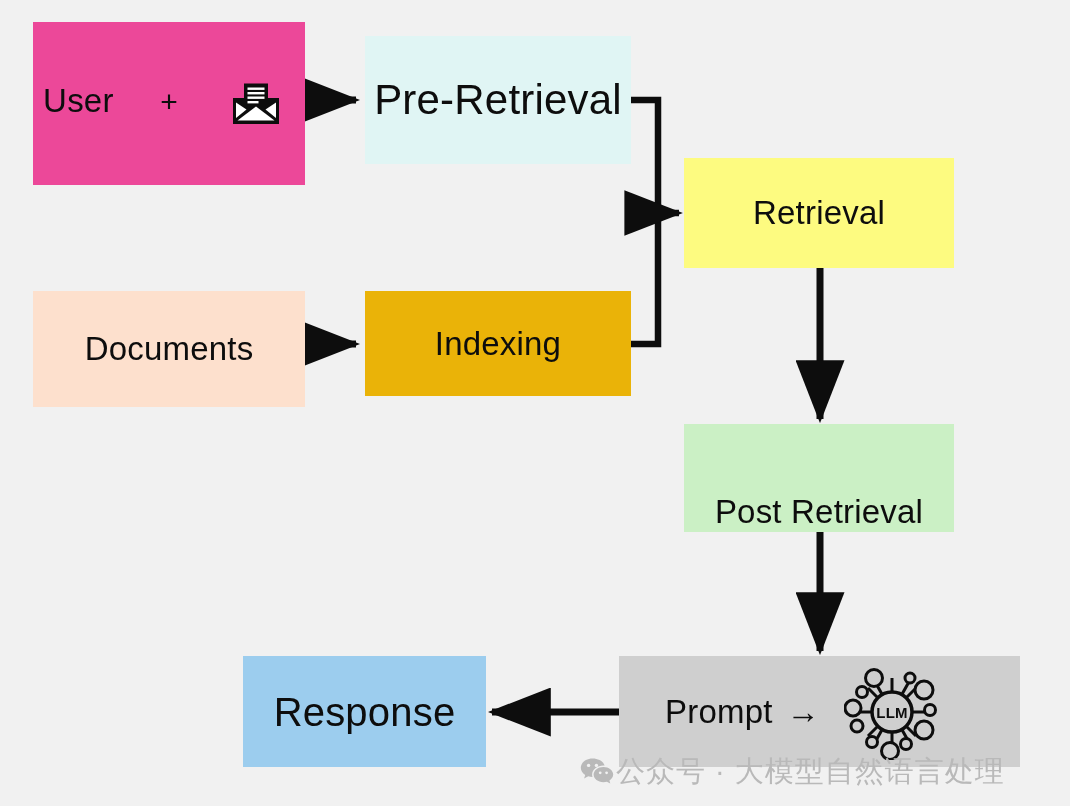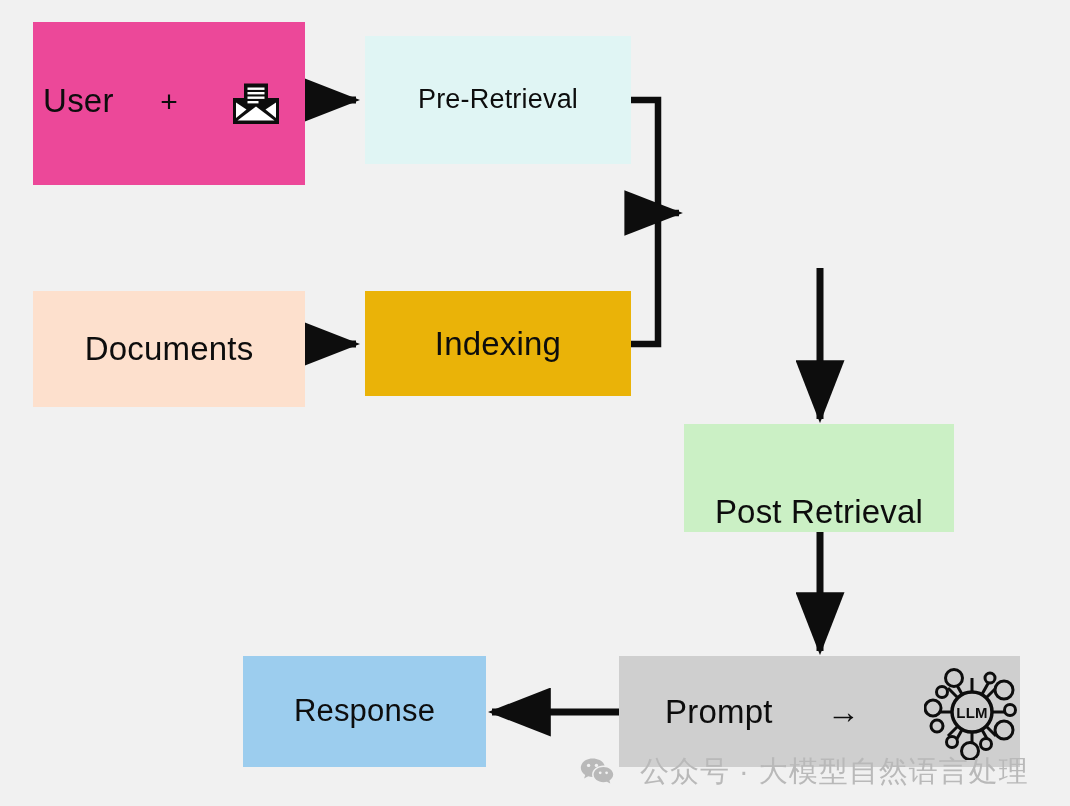--- a/index.html
+++ b/index.html
@@ -48,21 +48,21 @@
     position: absolute;
     left: 17px;
     top: 50%;
     transform: translateY(-50%);
     width: 50px;
     height: 44px;
   }
   #node-pre-retrieval {
     left: 365px; top: 36px; width: 266px; height: 128px;
     background: #e0f5f4;
-    font-size: 27px;
+    font-size: 42px;
   }
   #node-retrieval {
     left: 684px; top: 158px; width: 270px; height: 110px;
     background: #fdfb80;
     font-size: 33px;
   }
   #node-documents {
     left: 33px; top: 291px; width: 272px; height: 116px;
     background: #fde0cd;
     font-size: 33px;
@@ -75,46 +75,46 @@
   #node-post-retrieval {
     left: 684px; top: 424px; width: 270px; height: 108px;
     background: #cbf0c5;
     font-size: 33px;
     align-items: flex-end;
   }
   #node-prompt {
     left: 619px; top: 656px; width: 401px; height: 111px;
     background: #cfcfcf;
     font-size: 33px;
-    justify-content: space-between;
+    justify-content: flex-start;
     padding-left: 46px;
   }
   #node-prompt .prompt-text { margin-right: 14px; }
   #node-prompt .prompt-arrow { font-size: 33px; margin-right: 24px; }
   .llm-icon { width: 96px; height: 96px; display: block; }
   #node-response {
     left: 243px; top: 656px; width: 243px; height: 111px;
     background: #9ccdee;
-    font-size: 31px;
+    font-size: 40px;
   }
   
   #connectors {
     position: absolute;
     left: 0; top: 0;
     width: 1070px;
     height: 806px;
     pointer-events: none;
   }
   
   #watermark {
     position: absolute;
     left: 580px; top: 752px;
     display: flex;
     align-items: center;
-    gap: 26px;
+    gap: 2px;
     color: #b9b9b9;
     font-size: 29px;
     letter-spacing: 1px;
     white-space: nowrap;
   }
   #watermark .wechat-icon { width: 34px; height: 30px; display: block; }
 </style>
 </head>
 <body>
 
@@ -178,20 +178,23 @@
         <path d="M 5 20.5 L 5 36 L 15.5 27.5 Z" fill="#ffffff"></path>
         <path d="M 45 20.5 L 45 36 L 34.5 27.5 Z" fill="#ffffff"></path>
       </svg>
     </div>
   </div>
 
   <div class="node" id="node-pre-retrieval">
     <span>Pre-Retrieval</span>
   </div>
 
+  <div class="node" id="node-retrieval">
+    <span>Retrieval</span>
+  </div>
 
   <div class="node" id="node-documents">
     <span>Documents</span>
   </div>
 
   <div class="node" id="node-indexing">
     <span>Indexing</span>
   </div>
 
   <div class="node" id="node-post-retrieval">

